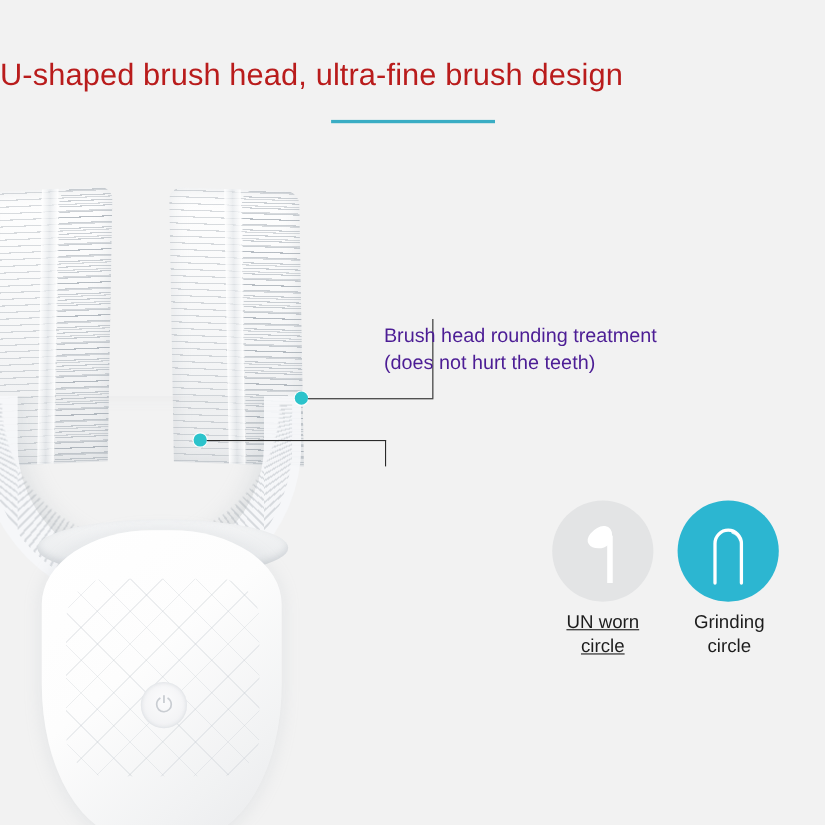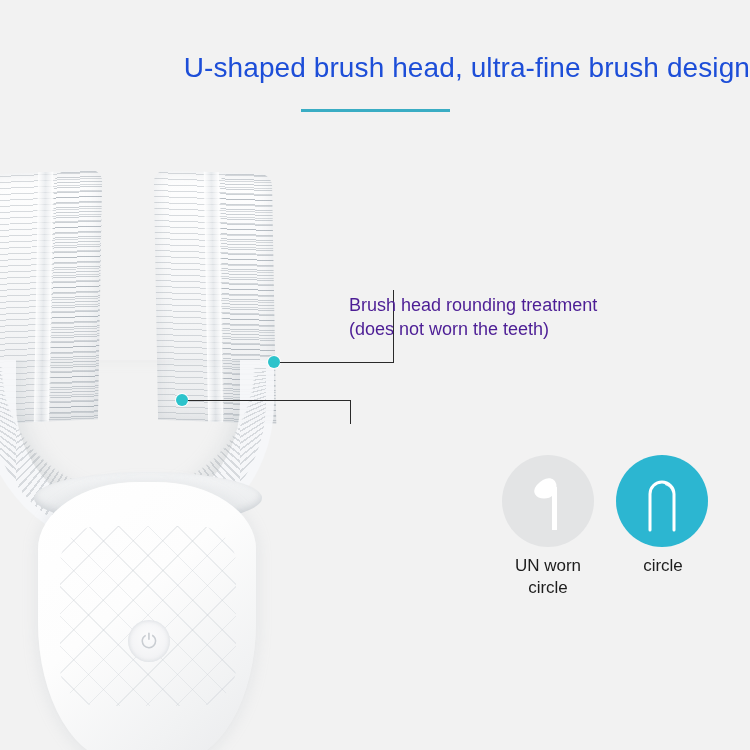--- a/index.html
+++ b/index.html
@@ -10,22 +10,22 @@
     font-family:"Liberation Sans", sans-serif;
     overflow:hidden;
     position:relative;
   }
 
   #page { position:absolute; inset:0; }
 
   
   .title {
     position:absolute; top:52px; left:0; width:750px;
-    text-align:right;
-    font-size:28px; font-weight:400; color:#1d4ed8;
+    text-align:left;
+    font-size:28px; font-weight:400; color:#b91c1c;
     letter-spacing:.1px; white-space:nowrap;
   }
   .accent-rule {
     position:absolute; top:109px; left:301px;
     width:149px; height:3px; background:#3aadc4;
   }
 
   
   .stage { position:absolute; left:-40px; top:150px; width:430px; height:580px; }
 
@@ -145,21 +145,21 @@
   
   .badge-row { position:absolute; left:495px; top:455px; width:230px; height:150px; }
   .badge { position:absolute; width:92px; height:92px; border-radius:50%;
            display:flex; align-items:center; justify-content:center; }
   .badge.worn     { left:7px;   top:0; background:#e3e4e5; }
   .badge.grinding { left:121px; top:0; background:#2cb6d1; }
   .badge-label {
     position:absolute; top:100px; width:106px; text-align:center;
     font-size:17px; line-height:1.3; color:#1d1d1d;
   }
-  .badge-label.worn     { left:0;   }
+  .badge-label.worn     { left:0;text-decoration:underline;   }
   .badge-label.grinding { left:115px; }
 </style>
 </head>
 <body style="background: rgb(242, 242, 242);">
 
 <div id="page">
 
   <div class="title">U-shaped brush head, ultra-fine brush design</div>
   <div class="accent-rule" style="background: rgb(58, 173, 196);"></div>
 
@@ -187,21 +187,21 @@
     <div class="handle-grip"></div>
     <div class="power-btn">⏻</div>
 
   </div>
 
   <div class="dot" style="left: 268px; top: 356px; background: rgb(44, 195, 203);"></div>
   <div class="lead h" style="left:280px; top:362px; width:114px"></div>
   <div class="lead v" style="left:393px; top:290px; height:72px"></div>
   <div class="callout-text" style="left:349px; top:294px">
     <div>Brush head rounding treatment</div>
-    <div>(does not worn the teeth)</div>
+    <div>(does not hurt the teeth)</div>
   </div>
 
   <div class="dot" style="left: 176px; top: 394px; background: rgb(44, 195, 203);"></div>
   <div class="lead h" style="left:188px; top:400px; width:163px"></div>
   <div class="lead v" style="left:350px; top:400px; height:24px"></div>
 
   <div class="badge-row">
 
     <div class="badge worn" style="background: rgb(227, 228, 229);">
       <svg width="46" height="62" viewBox="0 0 46 62">
@@ -216,17 +216,18 @@
         <path d="M27 14 A11 11 0 0 1 34 21" fill="none" stroke="#ffffff" stroke-width="2.5" stroke-linecap="round" opacity=".85"></path>
       </svg>
     </div>
 
     <div class="badge-label worn">
       <div>UN worn</div>
       <div>circle</div>
     </div>
 
     <div class="badge-label grinding">
+      <div>Grinding</div>
       <div>circle</div>
     </div>
   </div>
 
 </div>
 
 </body></html>

